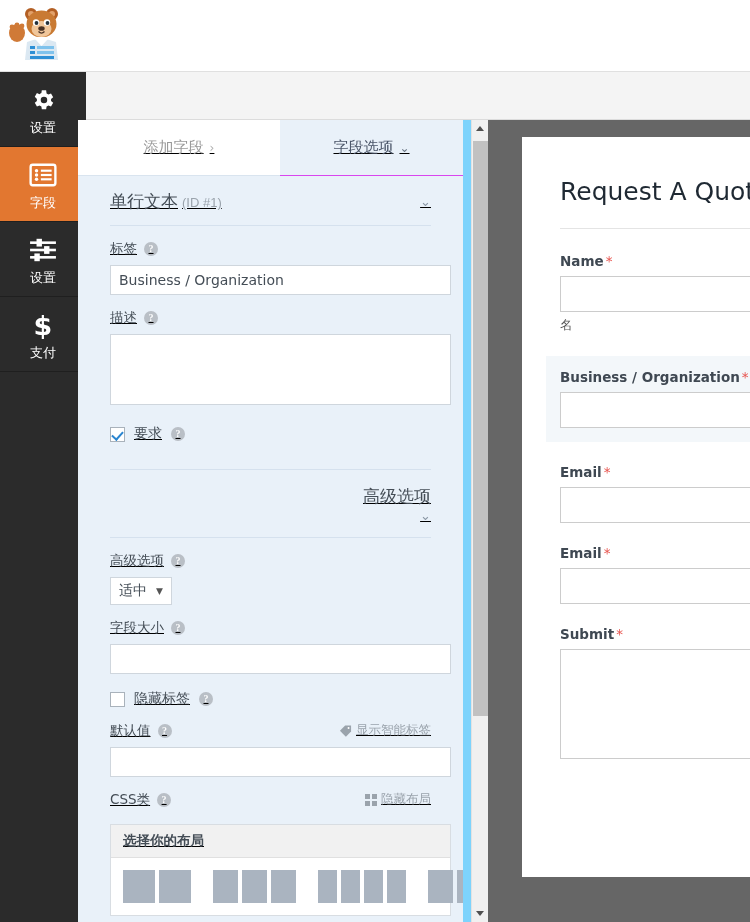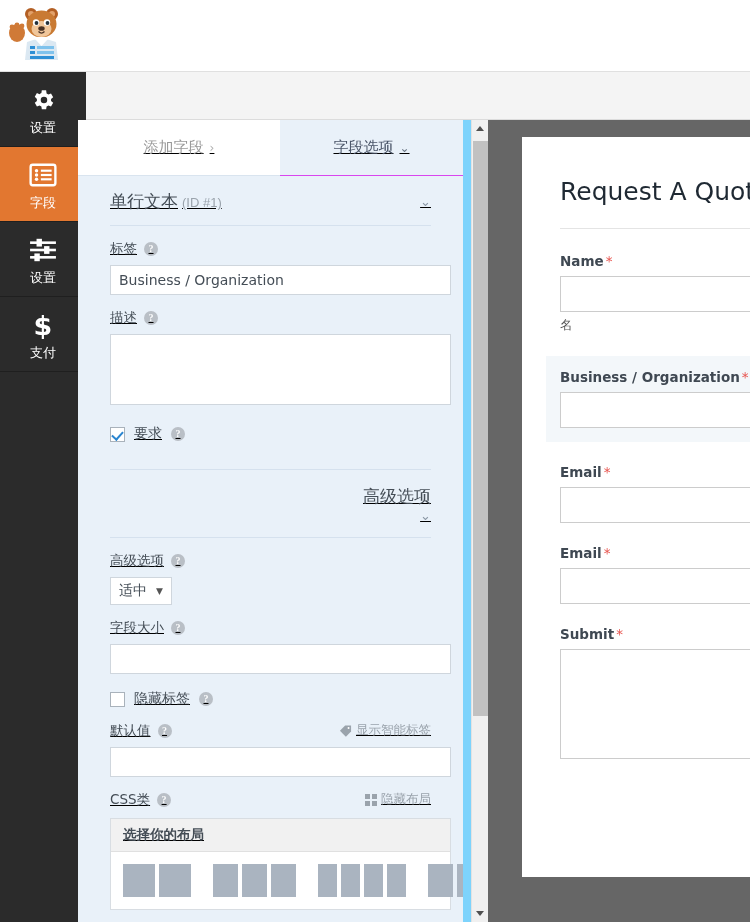--- a/index.html
+++ b/index.html
@@ -131,21 +131,21 @@
   .section-title { font-size: 17px; color: #444d56; font-family: "DejaVu Sans", sans-serif; }
 
   .selbox {
     display: inline-flex; align-items: center; gap: 9px;
     height: 28px; padding: 0 8px; background: #ffffff;
     border: 1px solid #cfd6dd; font-size: 14px; color: #444d56;
     cursor: pointer; font-family: "DejaVu Sans", sans-serif;
   }
   .selbox .tri { font-size: 9px; color: #555; }
 
-  .layout-card { margin-top: 9px; border: 1px solid #d8dde2; background: #ffffff; width: 341px; }
+  .layout-card { margin-top: 15px; border: 1px solid #d8dde2; background: #ffffff; width: 341px; }
   .layout-card-hdr {
     background: #f1f1f1; border-bottom: 1px solid #e0e0e0;
     padding: 7px 12px; font-size: 13.5px; font-weight: bold; color: #444d56;
     font-family: "DejaVu Sans", sans-serif;
   }
   .layout-opts { display: flex; gap: 22px; padding: 12px; }
   .layout-opt { display: flex; gap: 4px; cursor: pointer; }
   .lcol { background: #aab4c0; height: 33px; }
 
   

